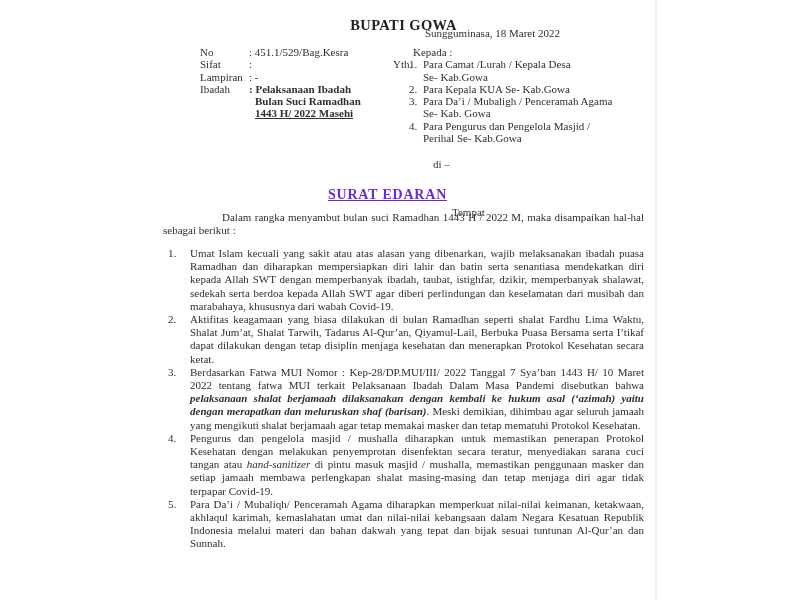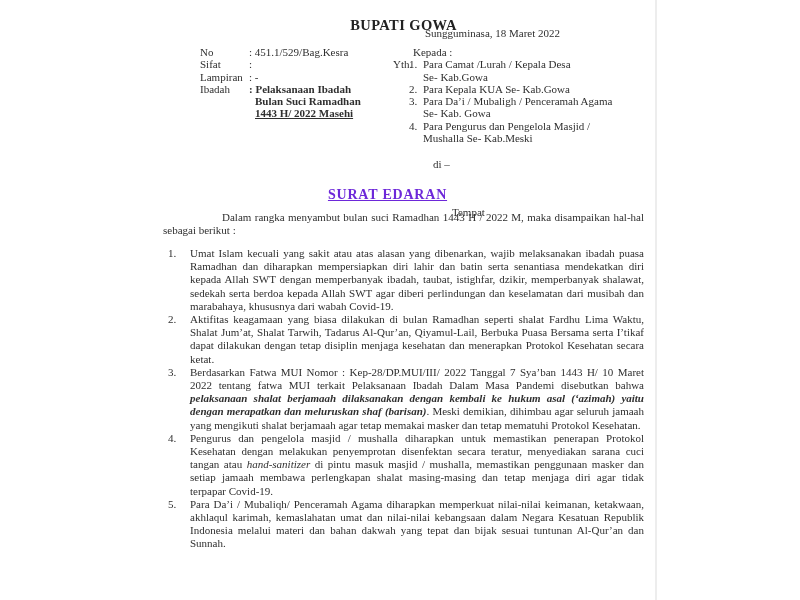--- a/index.html
+++ b/index.html
@@ -156,21 +156,21 @@
           <div class="rec-text">
             <div>Para Da’i / Mubaligh / Penceramah Agama</div>
             <div>Se- Kab. Gowa</div>
           </div>
         </div>
         <div class="rec-row">
           <div class="rec-prefix"></div>
           <div class="rec-num">4.</div>
           <div class="rec-text">
             <div>Para Pengurus dan Pengelola Masjid /</div>
-            <div>Mushalla Se- Kab.Meski</div>
+            <div>Perihal Se- Kab.Gowa</div>
           </div>
         </div>
       </div>
     <div class="di-line">di –</div>
     <div class="place">Tempat</div>
   </div>
 
   <div class="doc-title">
     <span>SURAT EDARAN</span>
   </div>

